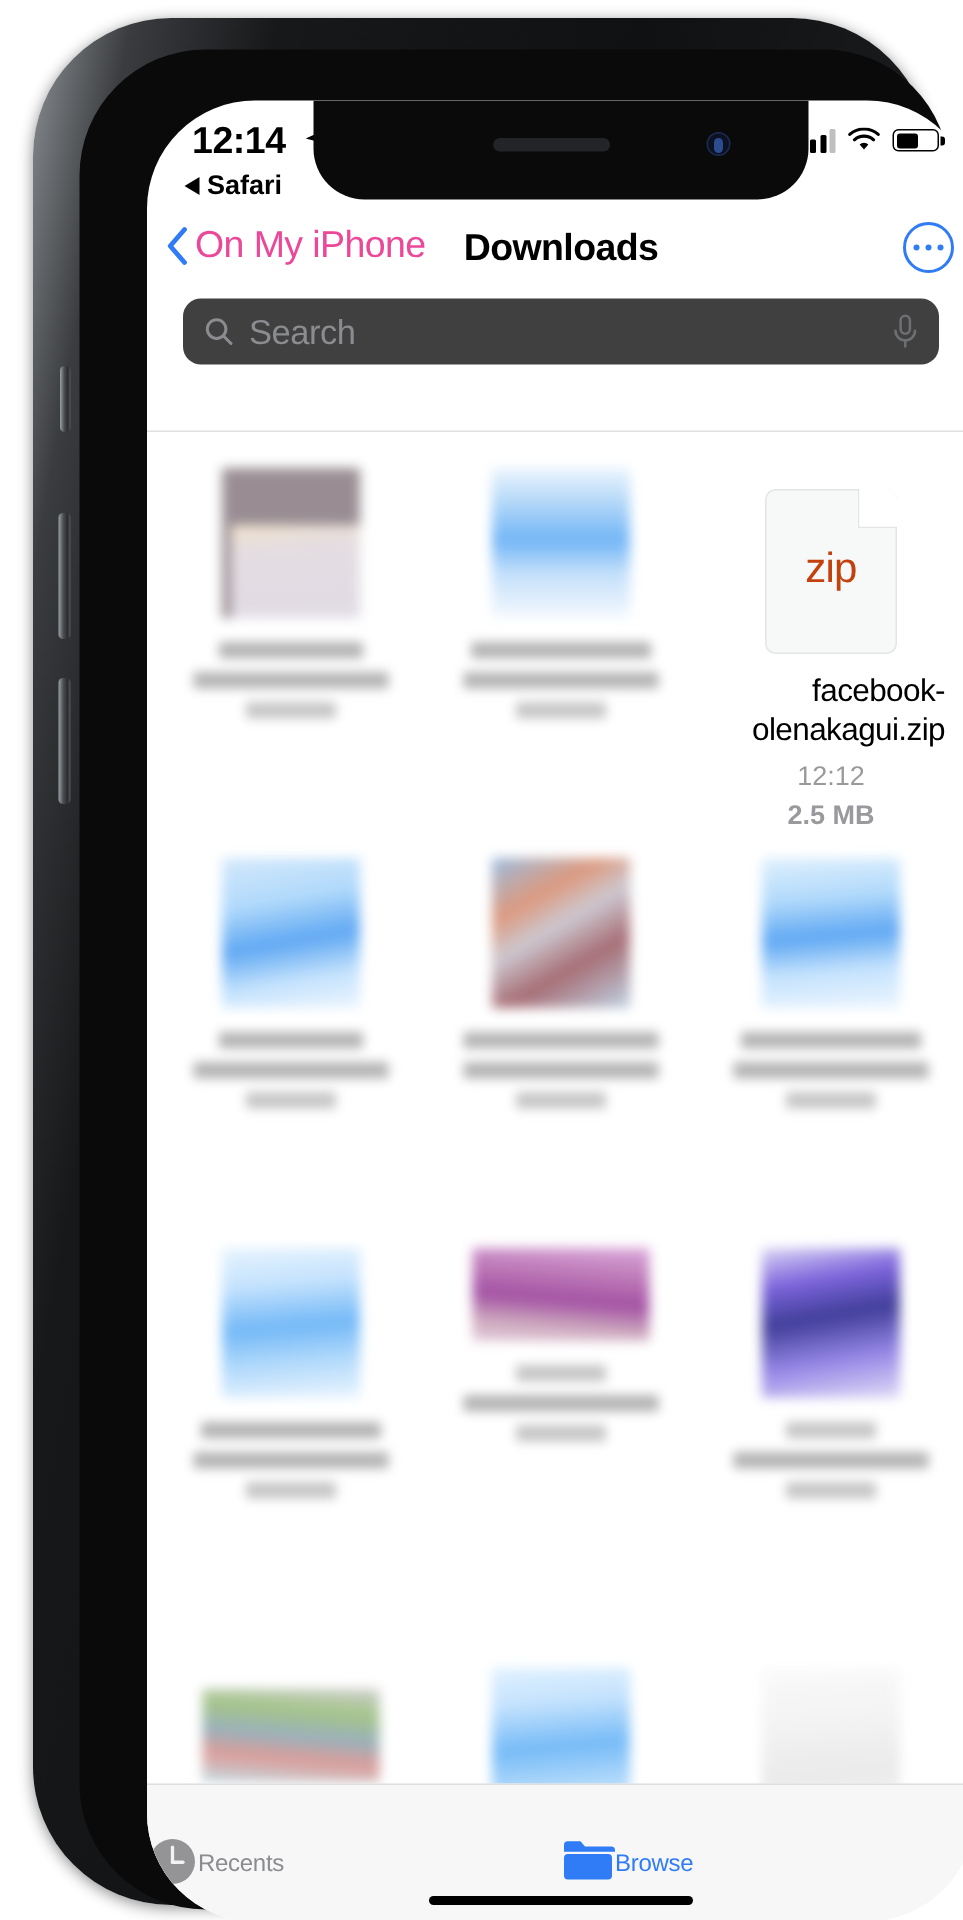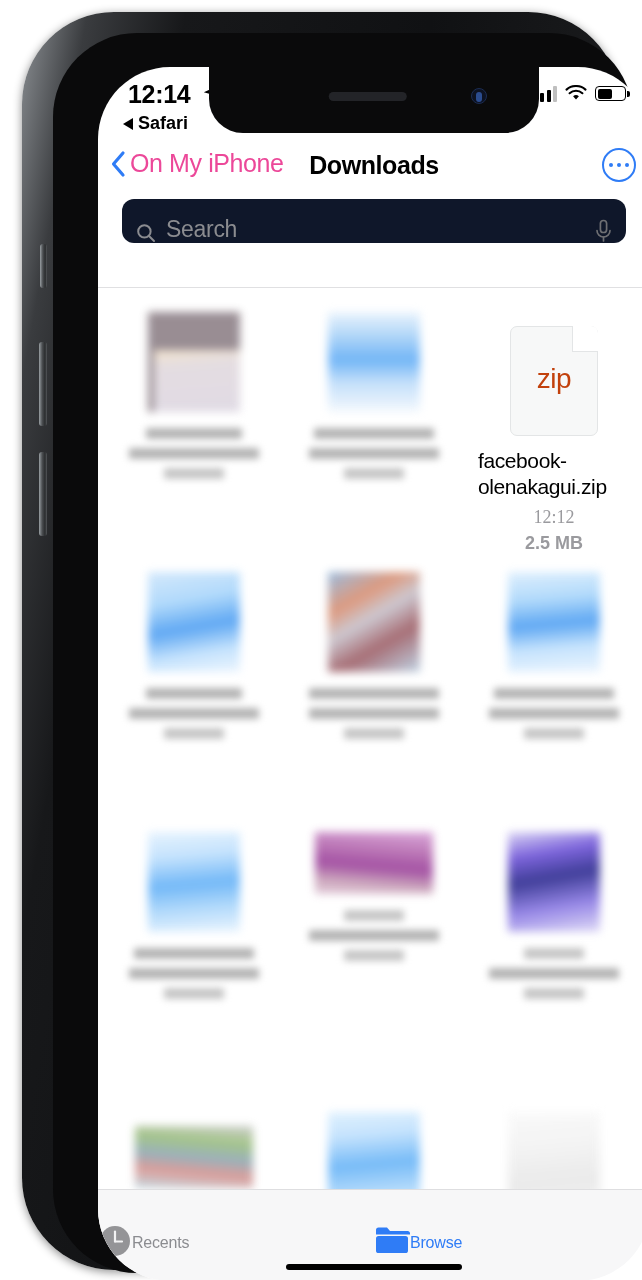--- a/index.html
+++ b/index.html
@@ -143,22 +143,22 @@
   }
   #more-button span { width: 4.5px; height: 4.5px; border-radius: 50%; background: #2f7cf6; }
 
   
   #search-wrap {
     position: absolute; top: 128px; left: 0;
     width: 552px; padding: 4px 24px 12px;
     background: #fff;
   }
   #search-field {
-    height: 44px; border-radius: 12px; background: #0f172a;
-    display: flex; align-items: flex-end; padding: 0 14px; gap: 10px;
+    height: 44px; border-radius: 12px; background: #404040;
+    display: flex; align-items: center; padding: 0 14px; gap: 10px;
   }
   #search-placeholder { font-size: 23px; color: #8b8c90; letter-spacing: -0.3px; flex: 1; }
   #search-divider {
     position: absolute; top: 220px; left: 0;
     width: 552px; height: 1px; background: #e0e0e2;
   }
 
   
   #file-grid {
     position: absolute; top: 221px; left: 0;
@@ -207,25 +207,25 @@
     border-left: 1px solid #e3e5e6;
     border-bottom: 1px solid #e3e5e6;
     border-top-right-radius: 7px;
   }
   #zip-icon-label {
     position: absolute; left: 0; right: 0; top: 36px;
     text-align: center; font-size: 28px; color: #c2410c;
     letter-spacing: -0.5px;
   }
   #zip-name {
-    margin-top: 12px; width: 152px; text-align: left;
+    margin-top: 12px; width: 152px; text-align: right;
     font-size: 21px; line-height: 26px; color: #000;
     letter-spacing: -0.4px; word-break: break-word;
   }
-  #zip-time { margin-top: 7px; font-size: 18px; color: #9a9a9e; font-family: Liberation Serif, serif; }
+  #zip-time { margin-top: 7px; font-size: 18px; color: #9a9a9e; }
   #zip-size { margin-top: 5px; font-size: 18px; color: #9a9a9e; font-weight: bold; }
 
   
   #tab-bar {
     position: absolute; bottom: 0; left: 0;
     width: 552px; height: 92px;
     background: #f7f7f8;
     border-top: 1px solid #dedee0;
     display: flex;
   }

